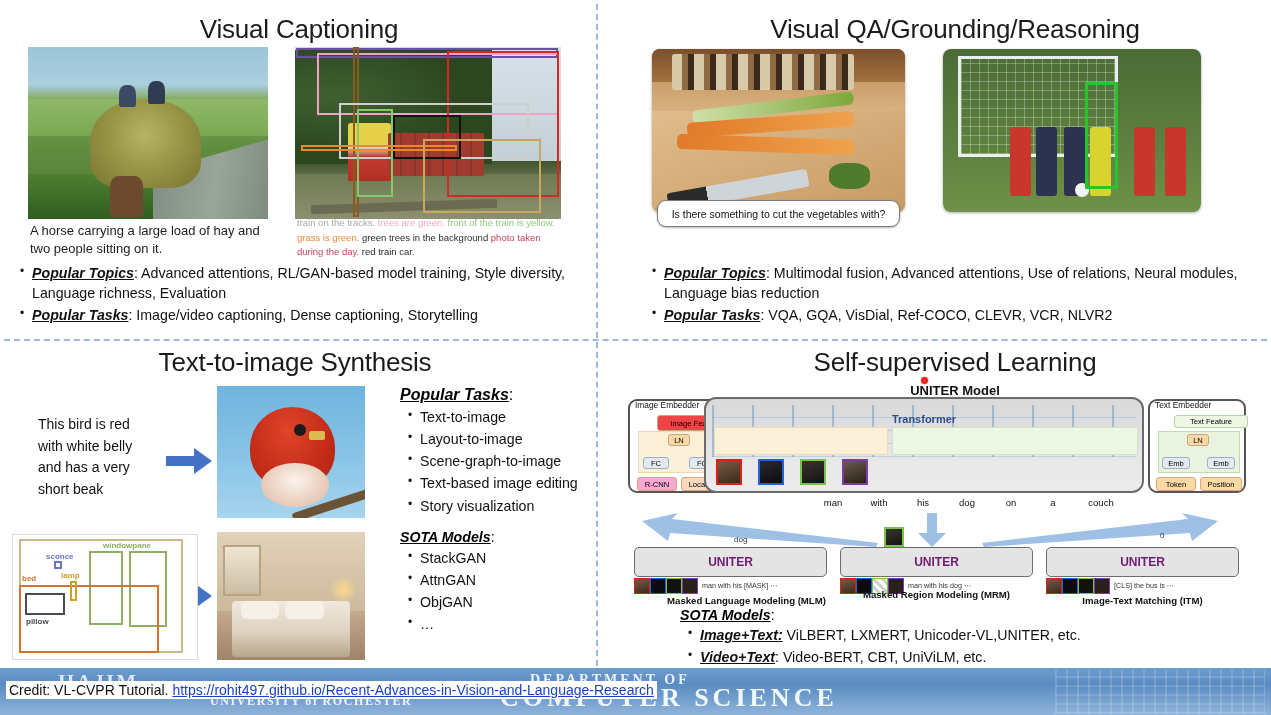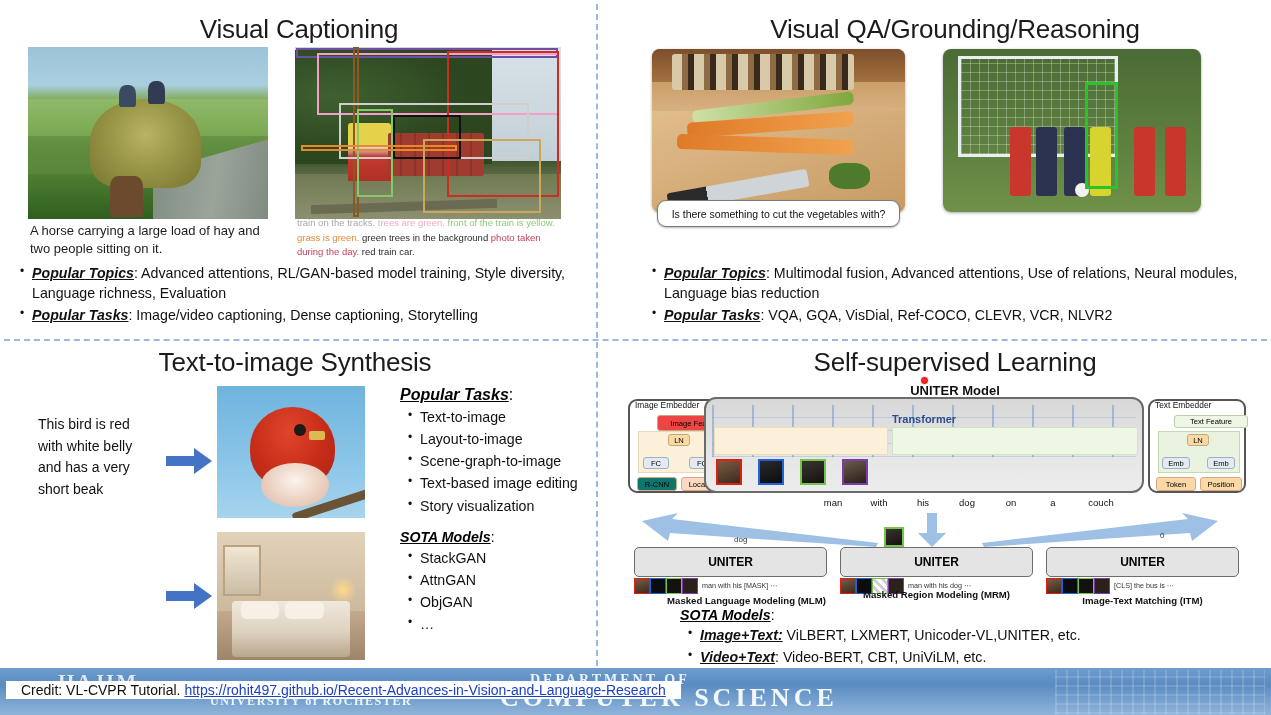--- a/index.html
+++ b/index.html
@@ -331,21 +331,21 @@
     position: absolute; bottom: 6px; width: 26px; height: 26px;
   }
   .tok-word {
     position: absolute; font-size: 9.5px; color: #111; text-align: center;
     white-space: nowrap;
   }
   .task-box {
     position: absolute; width: 193px; height: 30px;
     background: #e4e4e4; border: 1.6px solid #6d6d6d; border-radius: 5px;
     display: flex; align-items: center; justify-content: center;
-    font-size: 12px; font-weight: bold; color: #000000;
+    font-size: 12px; font-weight: bold; color: #701a75;
   }
   .task-cap {
     position: absolute; font-size: 9.6px; font-weight: bold; color: #111;
     text-align: center; white-space: nowrap;
   }
   .task-tok { position: absolute; font-size: 7.2px; color: #333; white-space: nowrap; }
   .big-arrow { position: absolute; }
 
   
   .footer {
@@ -381,21 +381,21 @@
   }
   .footer .bldg {
     position: absolute; right: 6px; top: 2px; width: 210px; height: 44px;
     background:
       repeating-linear-gradient(90deg, rgba(255,255,255,.20) 0 2px, transparent 2px 11px),
       repeating-linear-gradient(0deg, rgba(255,255,255,.16) 0 2px, transparent 2px 9px);
     opacity: .8;
   }
   .credit {
     position: absolute; left: 6px; top: 681px;
-    background: #ffffff; padding: 1px 15px;
+    background: #ffffff; padding: 1px 3px;
     font-size: 14px; color: #111; white-space: nowrap;
     font-family: "Liberation Sans", sans-serif;
   }
   .credit a, .credit .link {
     color: #1a3fc4; text-decoration: underline;
   }
   .redmark {
     position: absolute; width: 9px; height: 9px; border-radius: 50%;
     background: radial-gradient(circle, #ff3b30 0%, #d3110a 70%);
     border: 1px solid #ffd0cd;
@@ -520,20 +520,35 @@
   </svg>
 
   <div class="bird">
     <div class="body"></div>
     <div class="belly"></div>
     <div class="eye"></div>
     <div class="beak"></div>
     <div class="branch"></div>
   </div>
 
+  <div class="sg">
+    <div class="r" style="left:6px;  top:4px;   width:164px; height:114px; border:2px solid #c8bb8a;"></div>
+    <div class="r" style="left:76px; top:16px;  width:34px;  height:74px;  border:2px solid #8fae63;"></div>
+    <div class="r" style="left:116px;top:16px;  width:38px;  height:76px;  border:2px solid #8fae63;"></div>
+    <div class="r" style="left:6px;  top:50px;  width:140px; height:68px;  border:2px solid #d4752f;"></div>
+    <div class="r" style="left:12px; top:58px;  width:40px;  height:22px;  border:2px solid #4a4a52;"></div>
+    <div class="r" style="left:41px; top:26px;  width:8px;   height:8px;   border:2px solid #6b74c4;"></div>
+    <div class="r" style="left:57px; top:46px;  width:7px;   height:20px;  border:2px solid #c9a227;"></div>
+
+    <div class="lbl" style="left:90px; top:6px;  color:#8fae63;">windowpane</div>
+    <div class="lbl" style="left:33px; top:17px; color:#6b74c4;">sconce</div>
+    <div class="lbl" style="left:9px;  top:39px; color:#d4752f;">bed</div>
+    <div class="lbl" style="left:48px; top:36px; color:#c9a227;">lamp</div>
+    <div class="lbl" style="left:13px; top:82px; color:#4a4a52;">pillow</div>
+  </div>
 
   <div class="bedroom">
     <div class="wall"></div>
     <div class="win"></div>
     <div class="lampglow"></div>
     <div class="bed"></div>
     <div class="pillow1"></div>
     <div class="pillow2"></div>
   </div>
 
@@ -593,21 +608,21 @@
 
   <div class="uniter-wrap">
 
     <div class="embedder" style="left:0px; top:14px; width:100px; height:94px;">
       <div class="emb-title">Image Embedder</div>
       <div class="emb-cell" style="left:27px; top:14px; width:76px; height:16px; background:#ef4444;">Image Feature</div>
       <div style="position:absolute; left:8px; top:30px; width:84px; height:42px; background:#fdf0d8; border:1px solid #e8d9ba;"></div>
       <div class="emb-cell" style="left:38px; top:33px; width:22px; height:12px; background:#fbd9a6;">LN</div>
       <div class="emb-cell" style="left:13px; top:56px; width:26px; height:12px; background:#e4eaf2; border-color:#9fb0c4;">FC</div>
       <div class="emb-cell" style="left:59px; top:56px; width:26px; height:12px; background:#e4eaf2; border-color:#9fb0c4;">FC</div>
-      <div class="emb-cell" style="left:7px;  top:76px; width:40px; height:14px; background:#0f766e; border-color:#dda67e;">R-CNN</div>
+      <div class="emb-cell" style="left:7px;  top:76px; width:40px; height:14px; background:#f9a8d4; border-color:#dda67e;">R-CNN</div>
       <div class="emb-cell" style="left:51px; top:76px; width:44px; height:14px; background:#fbd9c0; border-color:#dda67e;">Location</div>
     </div>
 
     <div class="embedder" style="left:520px; top:14px; width:98px; height:94px;">
       <div class="emb-title">Text Embedder</div>
       <div class="emb-cell" style="left:12px; top:14px; width:74px; height:13px; background:#eef6e4; border-color:#b9cfa6;margin-left:12px;">Text Feature</div>
       <div style="position:absolute; left:8px; top:30px; width:82px; height:42px; background:#e9f3df; border:1px solid #c4d8b2;"></div>
       <div class="emb-cell" style="left:37px; top:33px; width:22px; height:12px; background:#fbd9a6;">LN</div>
       <div class="emb-cell" style="left:12px; top:56px; width:28px; height:12px; background:#e4eaf2; border-color:#9fb0c4;">Emb</div>
       <div class="emb-cell" style="left:57px; top:56px; width:28px; height:12px; background:#e4eaf2; border-color:#9fb0c4;">Emb</div>

